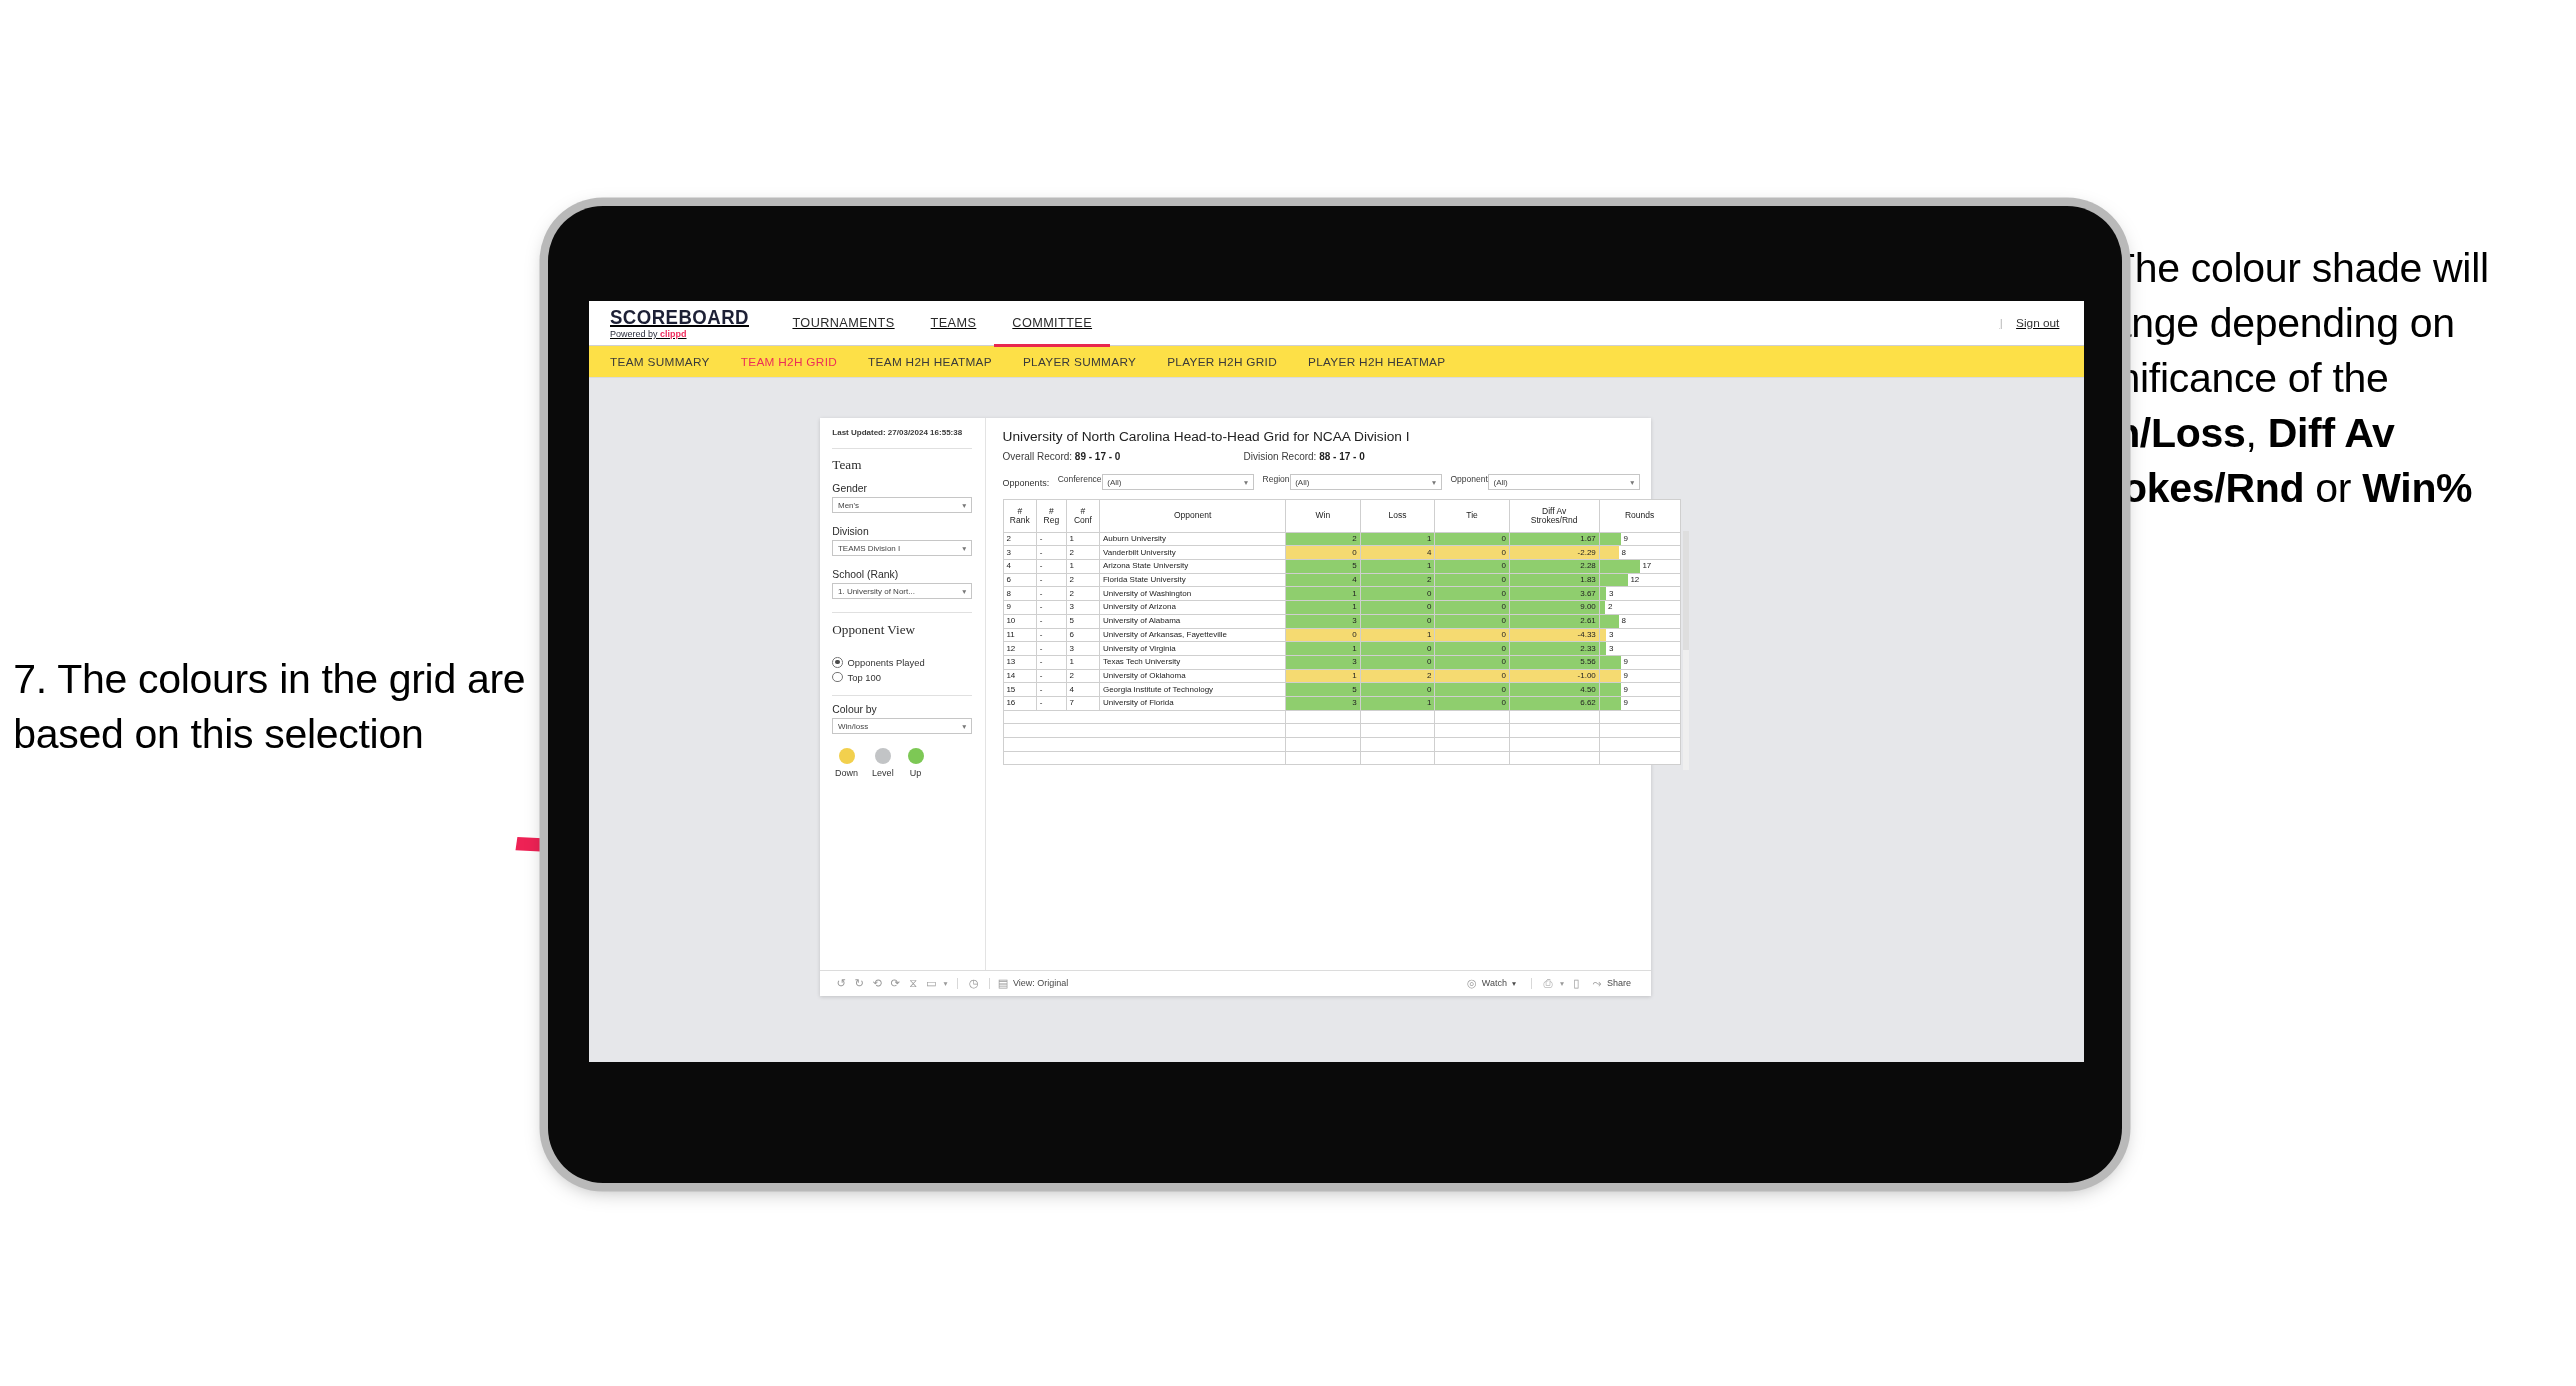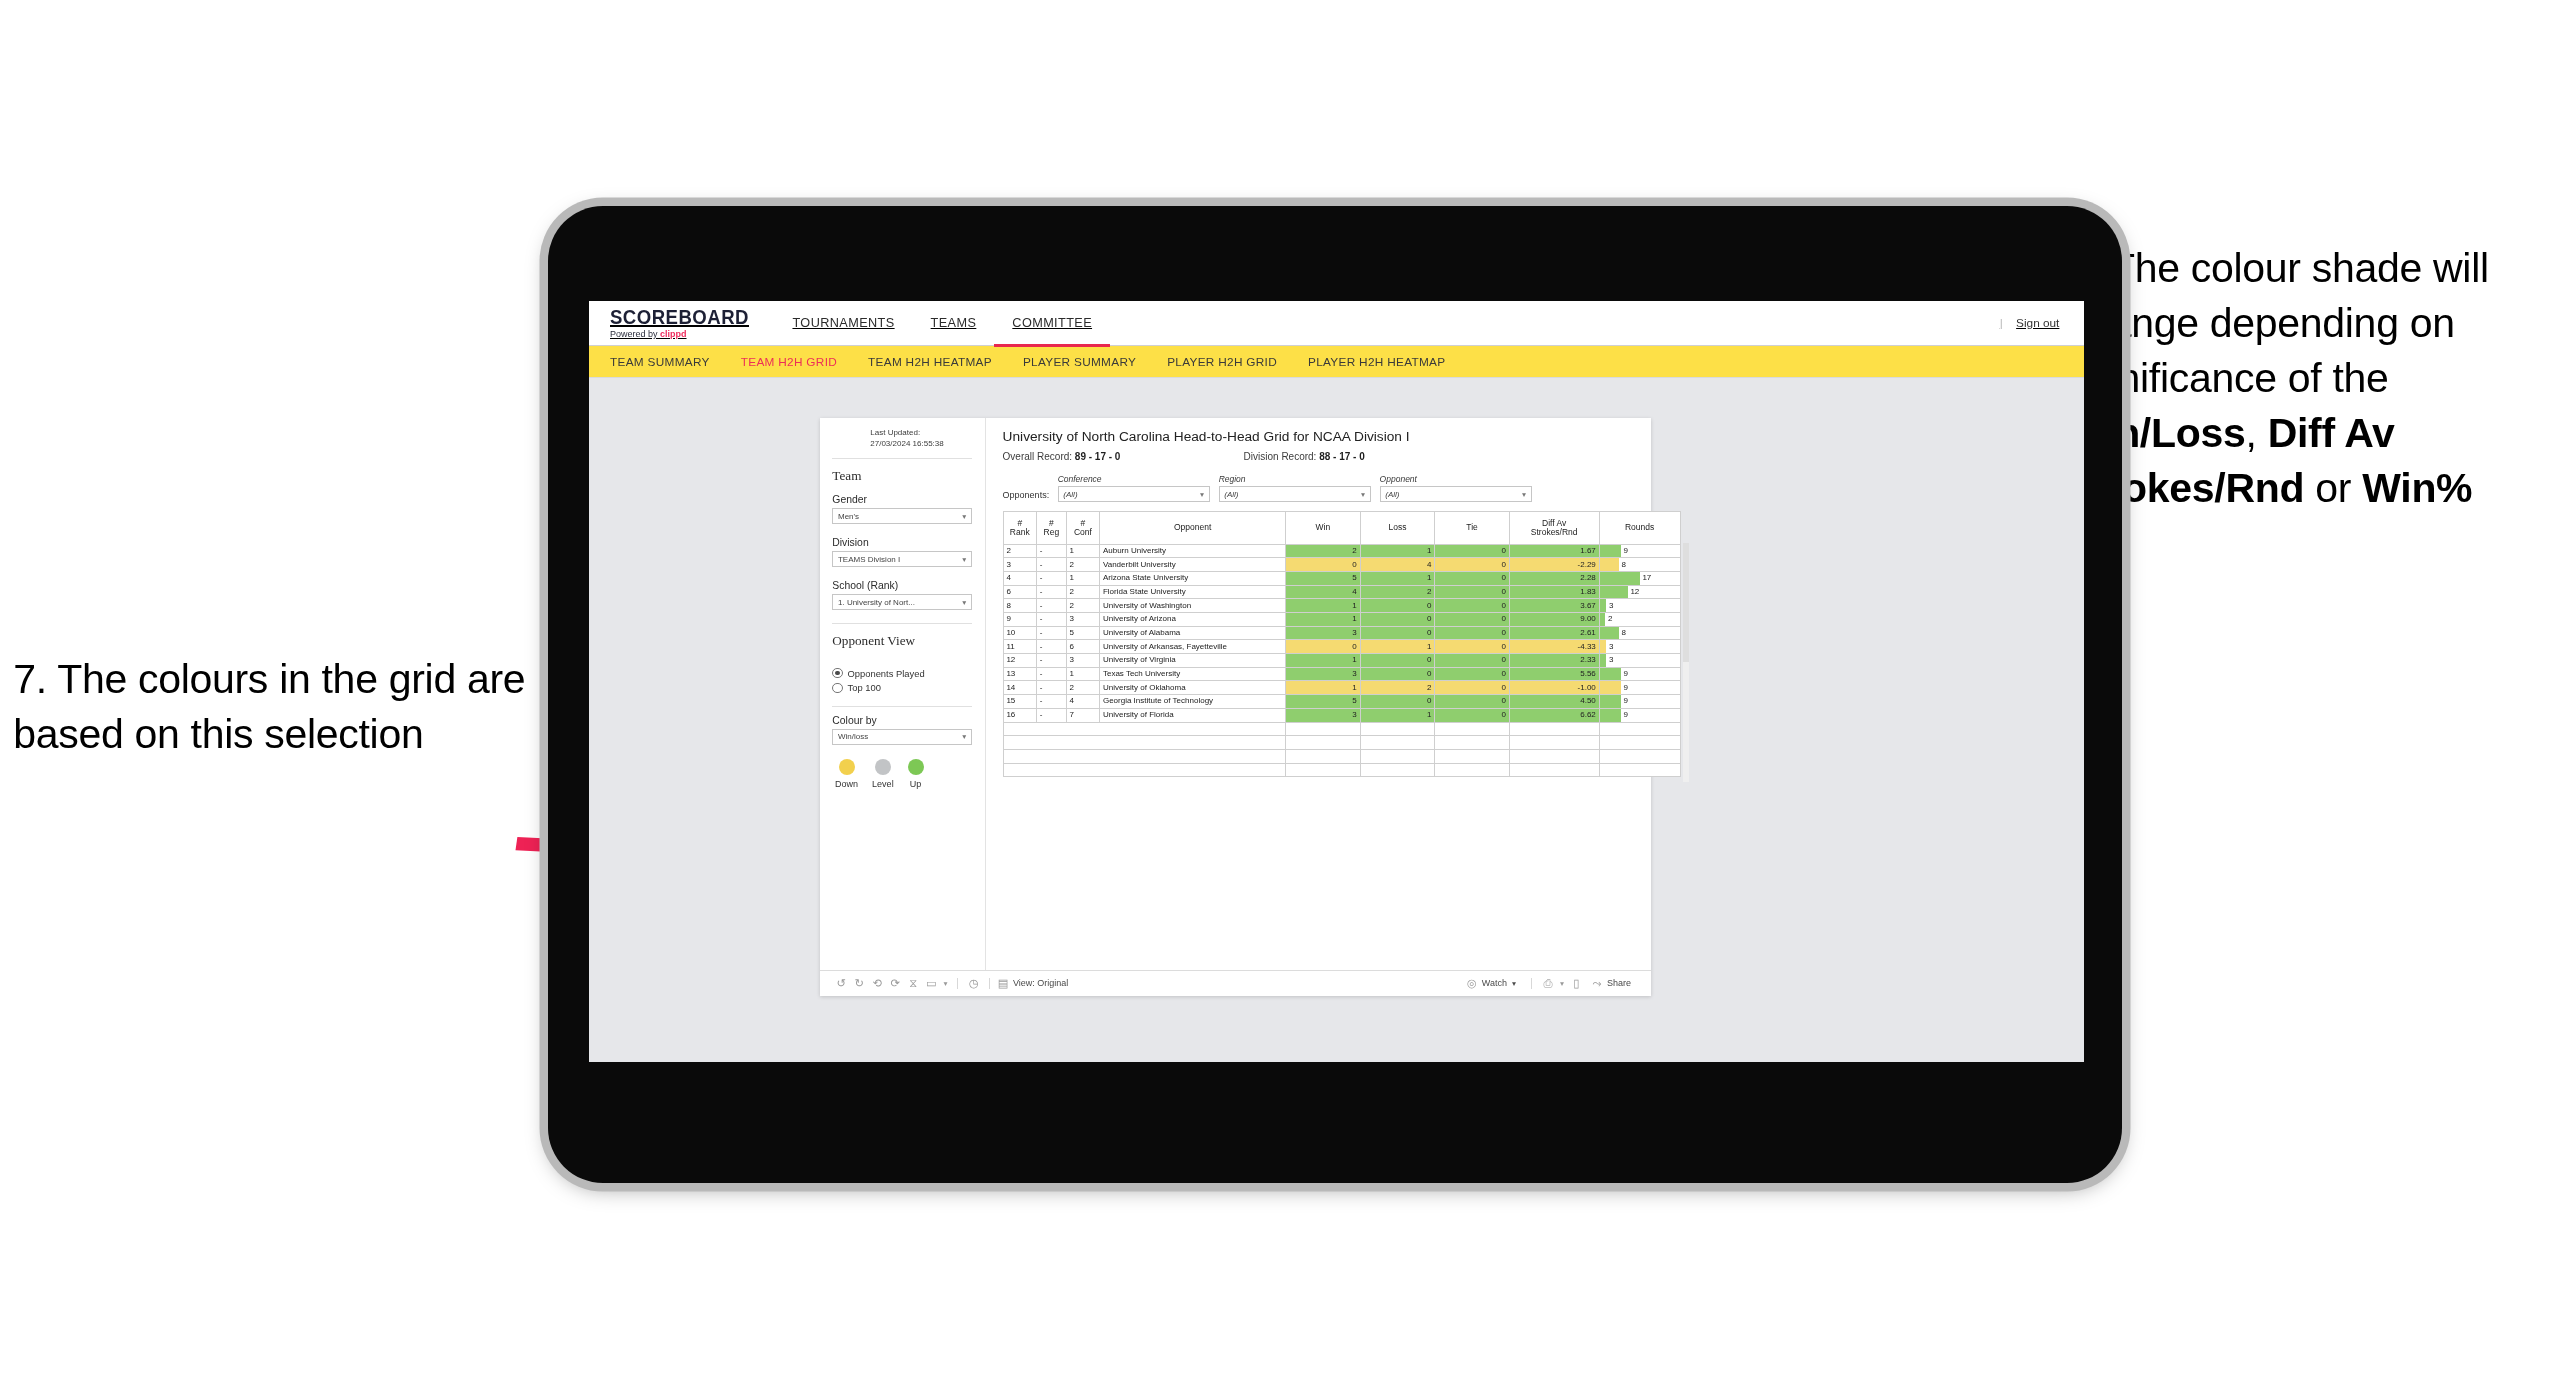--- a/index.html
+++ b/index.html
@@ -114,21 +114,21 @@
   }
   #sheetbody{flex:1;display:flex;min-height:0;}
 
   
   #sidebar{
     width:140px;padding:10.4px 12.3px 0 12.3px;
     border-right:0.9px solid #e3e3e3;
     font-size:9.4px;color:#333;
   }
   .lastupd{font-size:8px;color:#3b3b3b;line-height:1.35;}
-  .lastupd b{font-weight:normal;margin-left:38px;}
+  .lastupd b{font-weight:bold;}
   .hr{height:0.9px;background:#e0e0e0;margin:8.5px 0 8.5px 0;}
   .secttl{font-size:13.2px;color:#2b2b2b;margin:1.9px 0 10.4px 0;font-family:Liberation Serif, serif;}
   .fieldlbl{font-size:10.4px;color:#2b2b2b;margin:0 0 2.8px 0;}
   .select{
     height:14px;border:0.9px solid #c6c6c6;background:#fff;
     display:flex;align-items:center;justify-content:space-between;
     padding:0 3.8px 0 4.7px;font-size:8px;color:#444;
     margin-bottom:13.2px;cursor:pointer;
   }
   .select .carat{font-size:6.6px;color:#777;}
@@ -146,21 +146,21 @@
   .lglbl{font-size:9px;color:#333;}
 
   
   #main{flex:1;padding:11.3px 13.2px 0 17px;min-width:0;display:flex;flex-direction:column;}
   #vtitle{font-size:13.7px;color:#222;margin-bottom:6.6px;}
   #records{display:flex;font-size:10px;color:#3c3c3c;margin-bottom:12.3px;}
   #records .rec{width:241px;}
   #records .rec b{font-weight:bold;color:#1e1e1e;}
   #oppfilters{display:flex;align-items:flex-end;gap:8.5px;margin-bottom:8.5px;}
   #oppfilters .oplbl{font-size:9px;color:#333;padding-bottom:1.9px;}
-  .ffield{display:flex;flex-direction:column;font-style:italic;}
+  .ffield{display:flex;}
   .ffield .fl{font-size:8.5px;color:#3a3a3a;margin-bottom:1.9px;}
   .ffield .select{width:142px;margin-bottom:0;}
 
   
   table.grid{border-collapse:collapse;table-layout:fixed;width:678px;}
   table.grid th,table.grid td{
     border:0.9px solid #cfcfcf;font-size:8px;color:#222;
     padding:0 2.8px;height:12.7px;line-height:1;
   }
   table.grid thead th{

